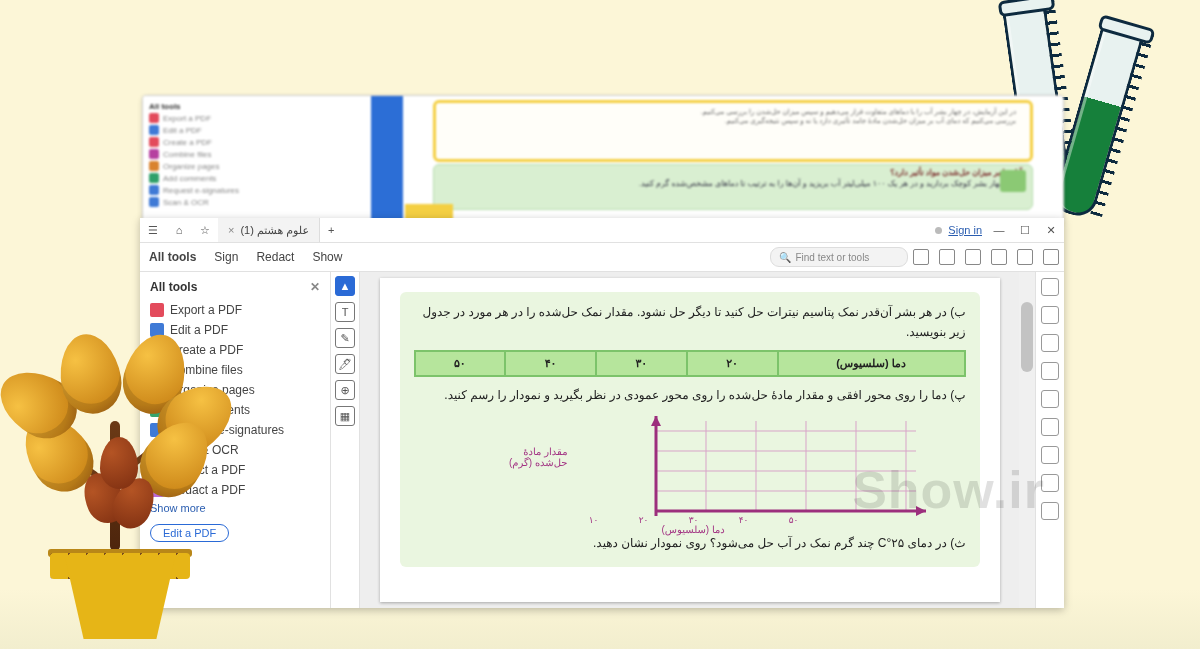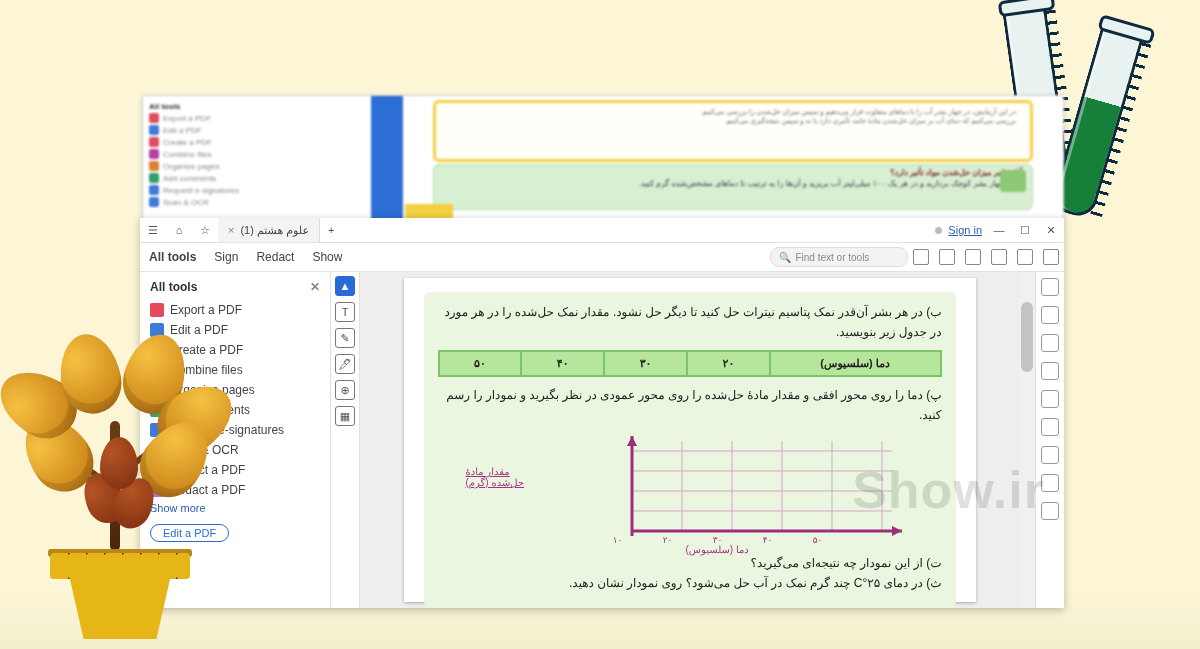--- a/index.html
+++ b/index.html
@@ -144,35 +144,35 @@
   .edit-pill{margin-top:10px;align-self:flex-start;background:#fff;border:1px solid #2a6ad6;
     color:#2a6ad6;font-size:11px;border-radius:12px;padding:2px 12px;}
 
   .toolstrip{width:28px;background:#fff;border-right:1px solid #e1e1e1;
     display:flex;flex-direction:column;align-items:center;padding-top:4px;gap:6px;}
   .tool-ico{width:18px;height:18px;border-radius:3px;background:#fff;border:1px solid #777;
     font-size:11px;color:#555;display:flex;align-items:center;justify-content:center;}
   .tool-ico.sel{background:#2a6ad6;color:#fff;border-color:#2a6ad6;}
 
   .page-area{flex:1;background:#eee;overflow:auto;display:flex;justify-content:center;}
-  .page{width:572px;margin:6px 0;background:#fff;box-shadow:0 1px 3px rgba(0,0,0,.3);
+  .page{width:620px;margin:6px 0;background:#fff;box-shadow:0 1px 3px rgba(0,0,0,.3);
     direction:rtl;padding:14px 20px;font-size:12px;color:#222;box-sizing:border-box;}
   .green-panel{background:#eaf6e0;border-radius:6px;padding:10px 14px 14px;}
   .p-text{line-height:20px;}
 
   table.persian{border-collapse:collapse;margin:8px 0;width:100%;}
   table.persian th,table.persian td{border:2px solid #7cc36a;padding:5px 6px;text-align:center;
     font-size:11px;background:#d3efc2;}
   table.persian th{background:#b6e59c;}
   table.persian .yellow td{background:#f9e27c;}
 
   .chart{margin:6px 20px 2px 40px;height:120px;position:relative;}
   .chart svg{overflow:visible;}
   .chart-lbl{position:absolute;font-size:10px;color:#a23483;}
-  .lbl-y{right:378px;top:35px;text-align:left;width:78px;text-decoration:underline;}
+  .lbl-y{right:378px;top:35px;text-align:right;width:78px;}
   .lbl-x{left:208px;bottom:-4px;}
   .tick-lbl{position:absolute;bottom:6px;font-size:9px;color:#a23483;text-align:center;width:20px;}
 
   .right-strip{width:28px;background:#fff;border-left:1px solid #e1e1e1;
     display:flex;flex-direction:column;align-items:center;padding-top:6px;gap:10px;}
   .rs-ico{width:16px;height:16px;border:1px solid #999;border-radius:3px;}
 
   .scroll-v{width:16px;background:#f0f0f0;position:relative;}
   .scroll-v .thumb{position:absolute;left:2px;width:12px;background:#c3c3c3;border-radius:6px;
     top:30px;height:70px;}
@@ -388,21 +388,20 @@
             </svg>
             <span class="chart-lbl lbl-y">مقدار مادهٔ حل‌شده (گرم)</span>
             <span class="chart-lbl lbl-x">دما (سلسیوس)</span>
             <span class="tick-lbl" style="left:130px">۱۰</span>
             <span class="tick-lbl" style="left:180px">۲۰</span>
             <span class="tick-lbl" style="left:230px">۳۰</span>
             <span class="tick-lbl" style="left:280px">۴۰</span>
             <span class="tick-lbl" style="left:330px">۵۰</span>
           </div>
 
-          <div class="p-text">ت) از این نمودار چه نتیجه‌ای می‌گیرید؟</div>
           <div class="p-text">ث) در دمای ۲۵°C چند گرم نمک در آب حل می‌شود؟ روی نمودار نشان دهید.</div>
         </div>
       </div>
     </div>
 
     <div class="scroll-v">
       <div class="thumb"></div>
     </div>
 
     <div class="right-strip">

